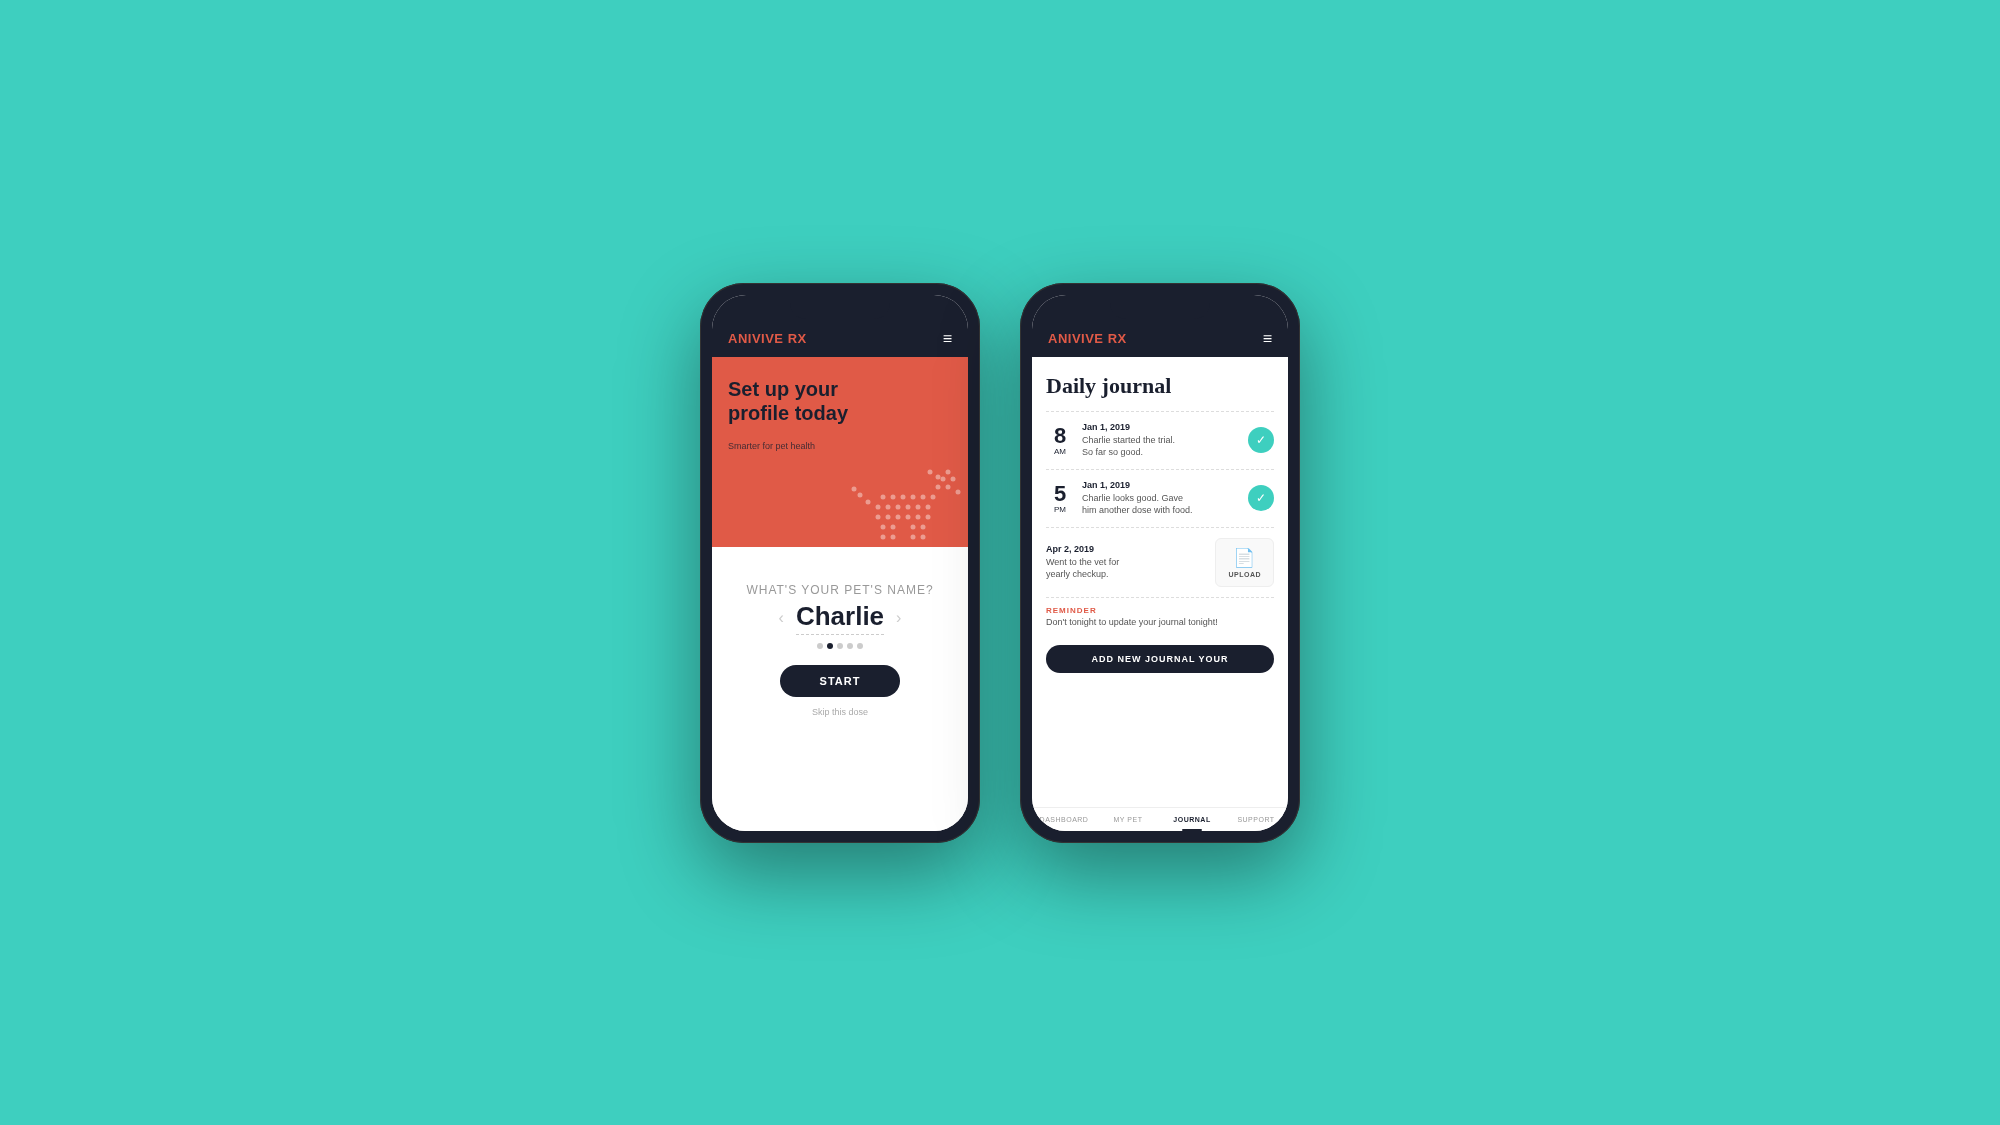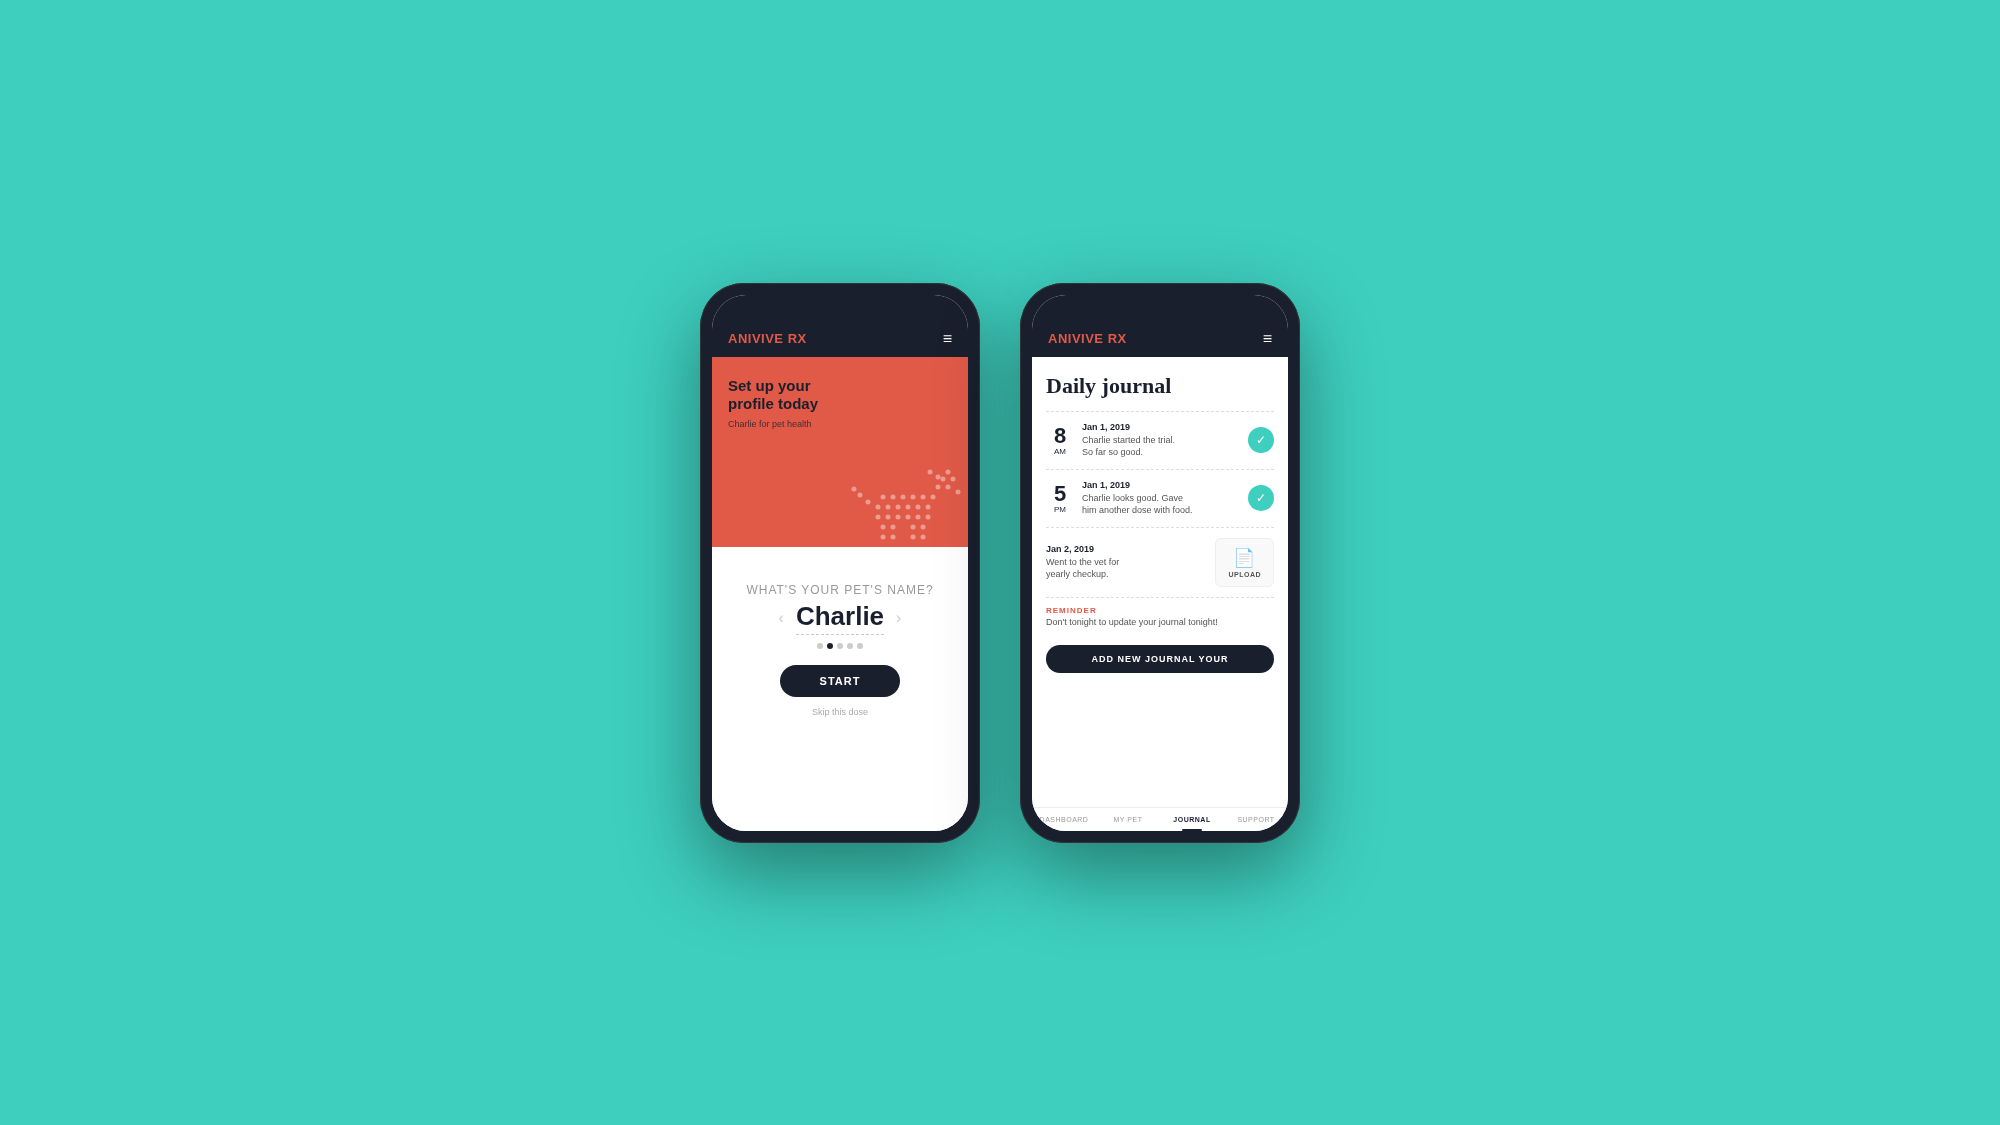--- a/index.html
+++ b/index.html
@@ -75,25 +75,25 @@
     }
 
     .hero-banner {
       background: #e05a47;
       padding: 20px 16px 16px;
       position: relative;
       min-height: 190px;
       overflow: hidden;
     }
     .hero-title {
-      font-size: 15px;
+      font-size: 20px;
       font-weight: 800;
       color: #1a1f2e;
       line-height: 1.2;
-      margin-bottom: 6px;
+      margin-bottom: 16px;
     }
     .hero-subtitle {
       font-size: 9px;
       color: #1a1f2e;
       opacity: 0.8;
     }
 
     .setup-body {
       flex: 1;
       padding: 16px;
@@ -341,21 +341,21 @@
           <span style="color:#e05a47;">RX</span>
         </div>
         <div class="hamburger-icon">≡</div>
       </div>
 
       <div class="hero-banner">
         <div class="hero-title">
           <span>Set up your</span><br>
           <span>profile today</span>
         </div>
-        <div class="hero-subtitle">Charlie for pet health</div>
+        <div class="hero-subtitle">Smarter for pet health</div>
 
         <svg class="dog-pattern-svg" viewBox="0 0 150 110" xmlns="http://www.w3.org/2000/svg">
           <g fill="white" opacity="0.4">
 
             <circle cx="60" cy="70" r="2.5"></circle>
             <circle cx="70" cy="70" r="2.5"></circle>
             <circle cx="80" cy="70" r="2.5"></circle>
             <circle cx="90" cy="70" r="2.5"></circle>
             <circle cx="100" cy="70" r="2.5"></circle>
             <circle cx="110" cy="70" r="2.5"></circle>
@@ -453,21 +453,21 @@
           </div>
           <div class="entry-content">
             <div class="entry-date">Jan 1, 2019</div>
             <div class="entry-text">Charlie looks good. Gave<br>him another dose with food.</div>
           </div>
           <div class="check-circle">✓</div>
         </div>
 
         <div class="journal-entry">
           <div class="entry-content">
-            <div class="entry-date">Jan 2, 2019</div>
+            <div class="entry-date">Apr 2, 2019</div>
             <div class="entry-text">Went to the vet for<br>yearly checkup.</div>
           </div>
           <div class="upload-card">
             <div class="upload-icon">📄</div>
             <div class="upload-label">UPLOAD</div>
           </div>
         </div>
 
         <div class="reminder-block">
           <div class="reminder-label">REMINDER</div>

